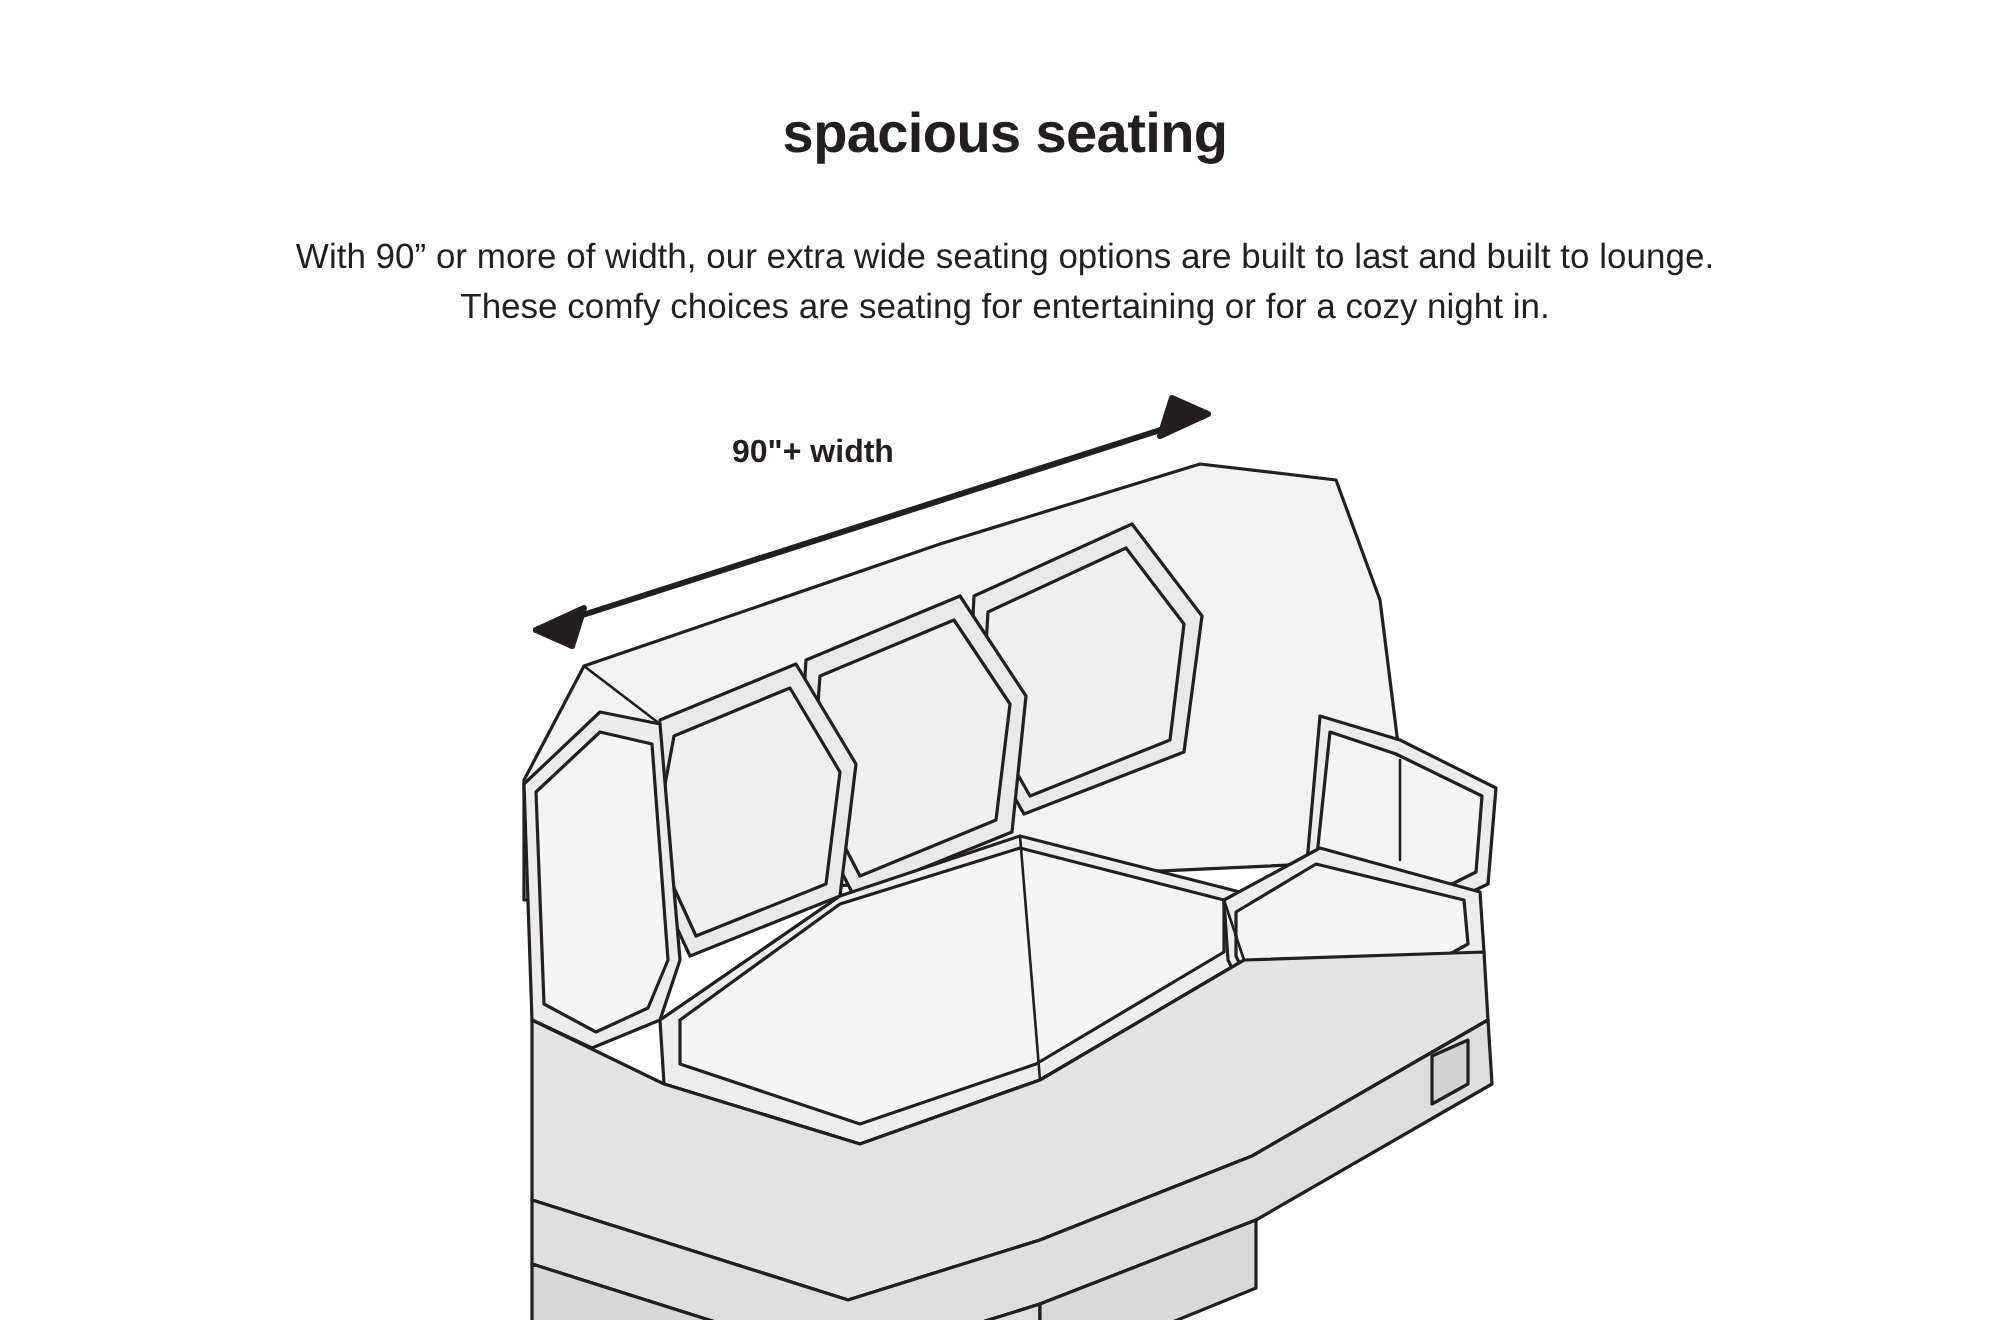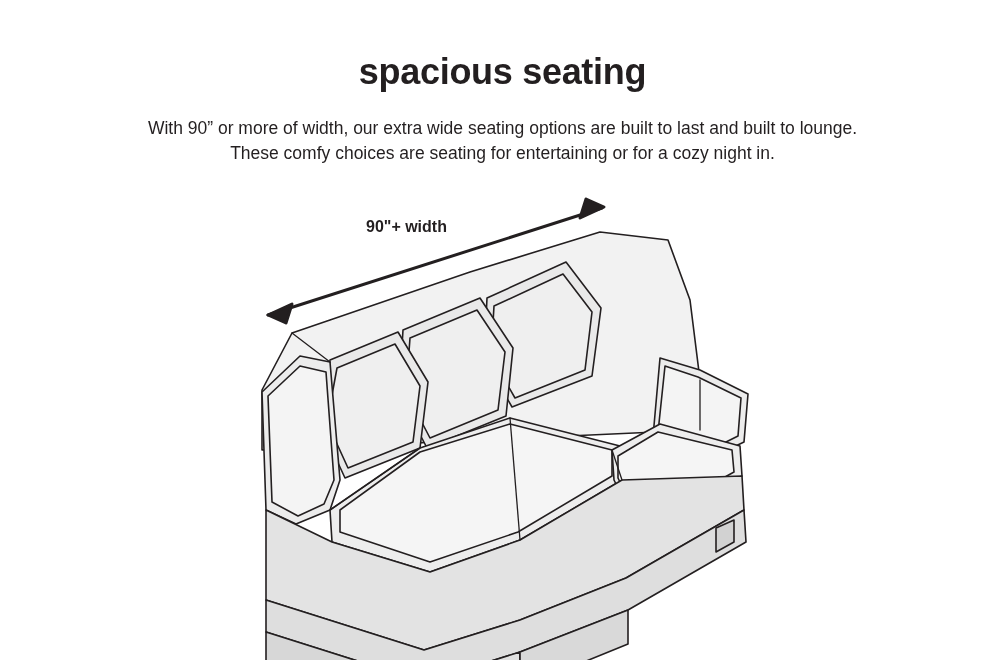--- a/index.html
+++ b/index.html
@@ -20,21 +20,21 @@
     width: 1005px;
     height: 671px;
     background: #ffffff;
   }
   .headline {
     position: absolute;
     top: 52px;
     left: 0;
     width: 1005px;
     text-align: center;
-    font-size: 36px;
+    font-size: 28px;
     font-weight: bold;
     letter-spacing: -0.3px;
     color: #231f20;
     line-height: 1.1;
   }
   .subcopy {
     position: absolute;
     top: 116px;
     left: 0;
     width: 1005px;

